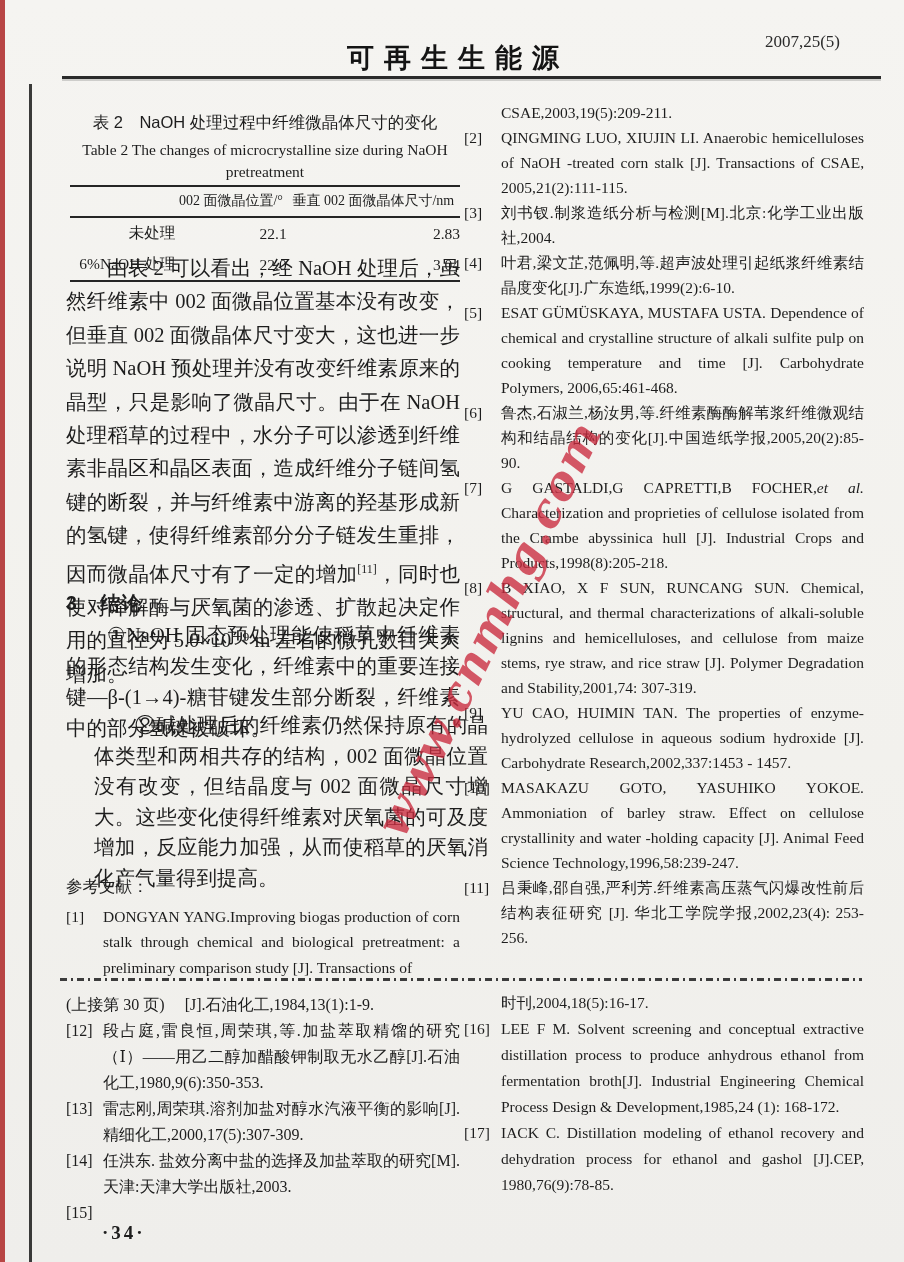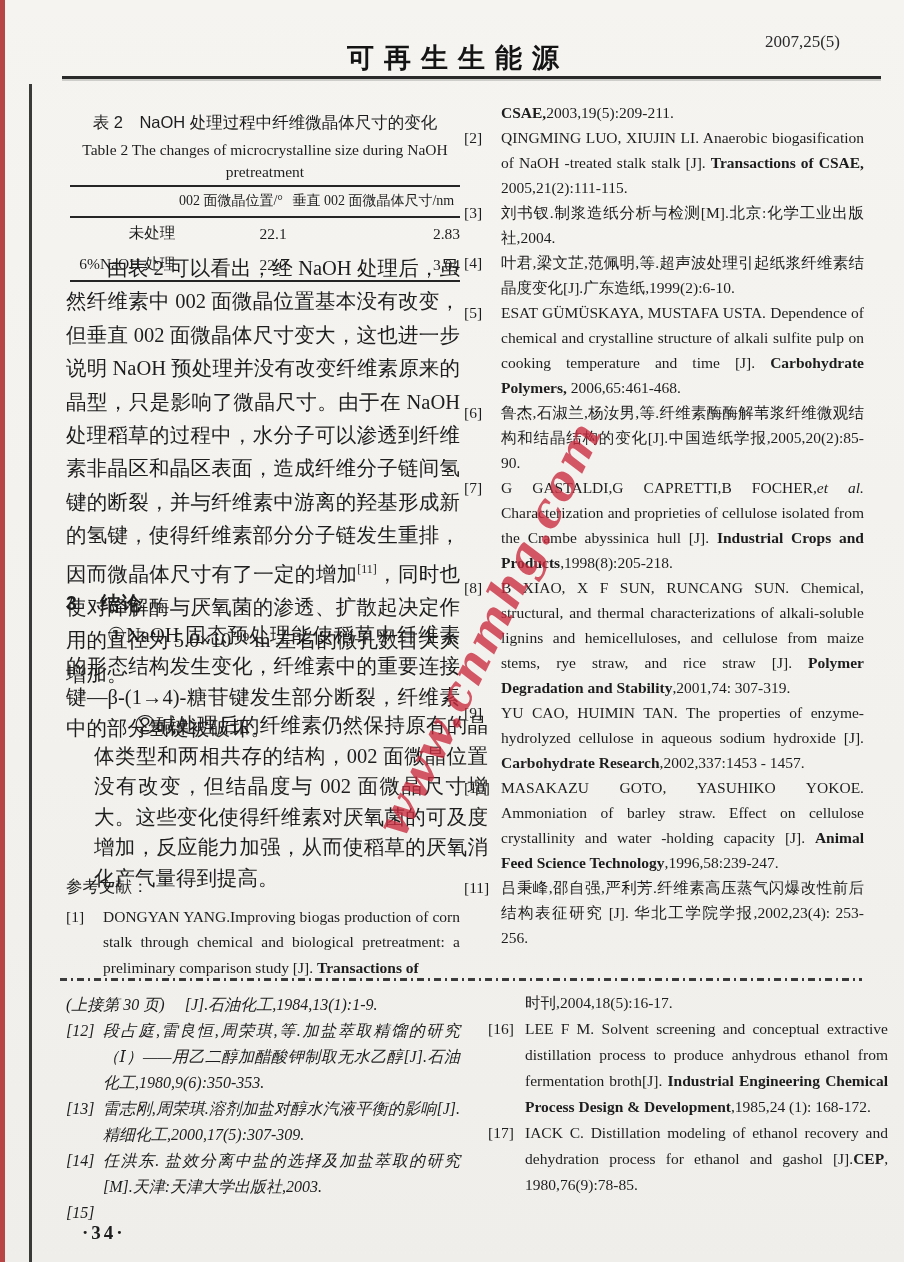--- a/index.html
+++ b/index.html
@@ -31,32 +31,32 @@
            font-weight:bold;font-size:19.5px;letter-spacing:2px;}
   .c1{left:66px;top:620px;width:394px;font-size:20.5px;line-height:31px;text-indent:2em;}
   .c2{left:66px;top:710px;width:394px;font-size:20.5px;line-height:30.6px;text-indent:2em;margin-left:28px;}
   .h-refs{left:66px;top:876px;font-family:"Liberation Sans","DejaVu Sans",sans-serif;
           font-weight:normal;font-size:16.5px;}
   sup{font-size:12px;}
   
   .reflist{text-align:justify;}
   .refs-left{left:66px;top:904px;width:394px;font-size:15.5px;line-height:25.4px;}
   .refs-right{left:464px;top:100px;width:400px;font-size:15.5px;line-height:25px;}
-  .cont-left{left:66px;top:992px;width:394px;font-size:16px;line-height:26px;font-style:italic;}
-  .cont-right{left:488px;top:990px;width:400px;font-size:15.5px;line-height:26px;}
+  .cont-left{left:66px;top:992px;width:394px;font-size:16px;line-height:26px;}
+  .cont-right{left:464px;top:990px;width:400px;font-size:15.5px;line-height:26px;}
   .ref-item{position:relative;padding-left:37px;}
   .ref-item.ni{padding-left:0;}
   .ref-num{position:absolute;left:0;top:0;}
   .divider{left:60px;top:978px;width:802px;height:3px;
            background:repeating-linear-gradient(90deg,#3c3c3c 0 7px,transparent 7px 11px,#3c3c3c 11px 13px,transparent 13px 17px);}
-  .pagenum{left:82px;top:1222px;font-size:19px;font-weight:bold;letter-spacing:3px;}
+  .pagenum{left:102px;top:1222px;font-size:19px;font-weight:bold;letter-spacing:3px;}
   .watermark{left:277px;top:626px;width:400px;text-align:center;transform:rotate(-64deg);
              font-family:"DejaVu Serif","Liberation Serif",serif;font-style:italic;font-weight:bold;
              font-size:46px;letter-spacing:2px;color:rgba(201,42,62,.78);z-index:6;pointer-events:none;}
-  b{font-weight:bold;margin-top:41px;}
+  b{font-weight:normal;margin-top:41px;}
 </style>
 </head>
 <body>
 
 <div class="page">
   <div class="edge-red"></div>
   <div class="edge-black"></div>
 
   <div class="journal">可再生生能源</div>
   <div class="issue">2007,25(5)</div>
@@ -110,21 +110,21 @@
       <div class="ref-item"><span class="ref-num">[15]</span></div>
     </div>
   <div class="abs reflist cont-right">
       <div class="ref-item"><span class="ref-num"></span><span><span>时刊,2004,18(5):16-17.</span></span></div>
       <div class="ref-item"><span class="ref-num">[16]</span><span><span>LEE F M. Solvent screening and conceptual extractive distillation process to produce anhydrous ethanol from fermentation broth[J]. </span><b>Industrial Engineering Chemical Process Design &amp; Development</b><span>,1985,24 (1): 168-172.</span></span></div>
       <div class="ref-item"><span class="ref-num">[17]</span><span><span>IACK C. Distillation modeling of ethanol recovery and dehydration process for ethanol and gashol [J].</span><b>CEP</b><span>, 1980,76(9):78-85.</span></span></div>
     </div>
 
   <div class="abs reflist refs-right">
       <div class="ref-item"><span class="ref-num"></span><span><b>CSAE,</b><span>2003,19(5):209-211.</span></span></div>
-      <div class="ref-item"><span class="ref-num">[2]</span><span><span>QINGMING LUO, XIUJIN LI. Anaerobic biogasification of NaOH -treated stalk stalk  [J]. </span><b>Transactions of CSAE,</b><span> 2005,21(2):111-115.</span></span></div>
+      <div class="ref-item"><span class="ref-num">[2]</span><span><span>QINGMING LUO, XIUJIN LI. Anaerobic hemicelluloses of NaOH -treated corn stalk  [J]. </span><b>Transactions of CSAE,</b><span> 2005,21(2):111-115.</span></span></div>
       <div class="ref-item"><span class="ref-num">[3]</span><span><span>刘书钗.制浆造纸分析与检测[M].北京:化学工业出版社,2004.</span></span></div>
       <div class="ref-item"><span class="ref-num">[4]</span><span><span>叶君,梁文芷,范佩明,等.超声波处理引起纸浆纤维素结晶度变化[J].广东造纸,1999(2):6-10.</span></span></div>
       <div class="ref-item"><span class="ref-num">[5]</span><span><span>ESAT GÜMÜSKAYA, MUSTAFA USTA. Dependence of chemical and crystalline structure of alkali sulfite pulp on cooking temperature and time  [J]. </span><b>Carbohydrate Polymers,</b><span> 2006,65:461-468.</span></span></div>
       <div class="ref-item"><span class="ref-num">[6]</span><span><span>鲁杰,石淑兰,杨汝男,等.纤维素酶酶解苇浆纤维微观结构和结晶结构的变化[J].中国造纸学报,2005,20(2):85-90.</span></span></div>
       <div class="ref-item"><span class="ref-num">[7]</span><span><span>G GASTALDI,G CAPRETTI,B FOCHER,</span><i>et al.</i><span> Characterization and proprieties of cellulose isolated from the Crambe abyssinica hull  [J]. </span><b>Industrial Crops and Products</b><span>,1998(8):205-218.</span></span></div>
       <div class="ref-item"><span class="ref-num">[8]</span><span><span>B XIAO, X F SUN, RUNCANG SUN. Chemical, structural, and thermal characterizations of alkali-soluble lignins and hemicelluloses, and cellulose from maize stems, rye straw, and rice straw [J]. </span><b>Polymer Degradation and Stability</b><span>,2001,74: 307-319.</span></span></div>
       <div class="ref-item"><span class="ref-num">[9]</span><span><span>YU CAO, HUIMIN TAN. The properties of enzyme-hydrolyzed cellulose in aqueous sodium hydroxide [J]. </span><b>Carbohydrate Research</b><span>,2002,337:1453 - 1457.</span></span></div>
       <div class="ref-item"><span class="ref-num">[10]</span><span><span>MASAKAZU GOTO, YASUHIKO YOKOE. Ammoniation of barley straw. Effect on cellulose crystallinity and water -holding capacity  [J]. </span><b>Animal Feed Science Technology</b><span>,1996,58:239-247.</span></span></div>
       <div class="ref-item"><span class="ref-num">[11]</span><span><span>吕秉峰,邵自强,严利芳.纤维素高压蒸气闪爆改性前后结构表征研究 [J]. 华北工学院学报,2002,23(4): 253-256.</span></span></div>
     </div>

